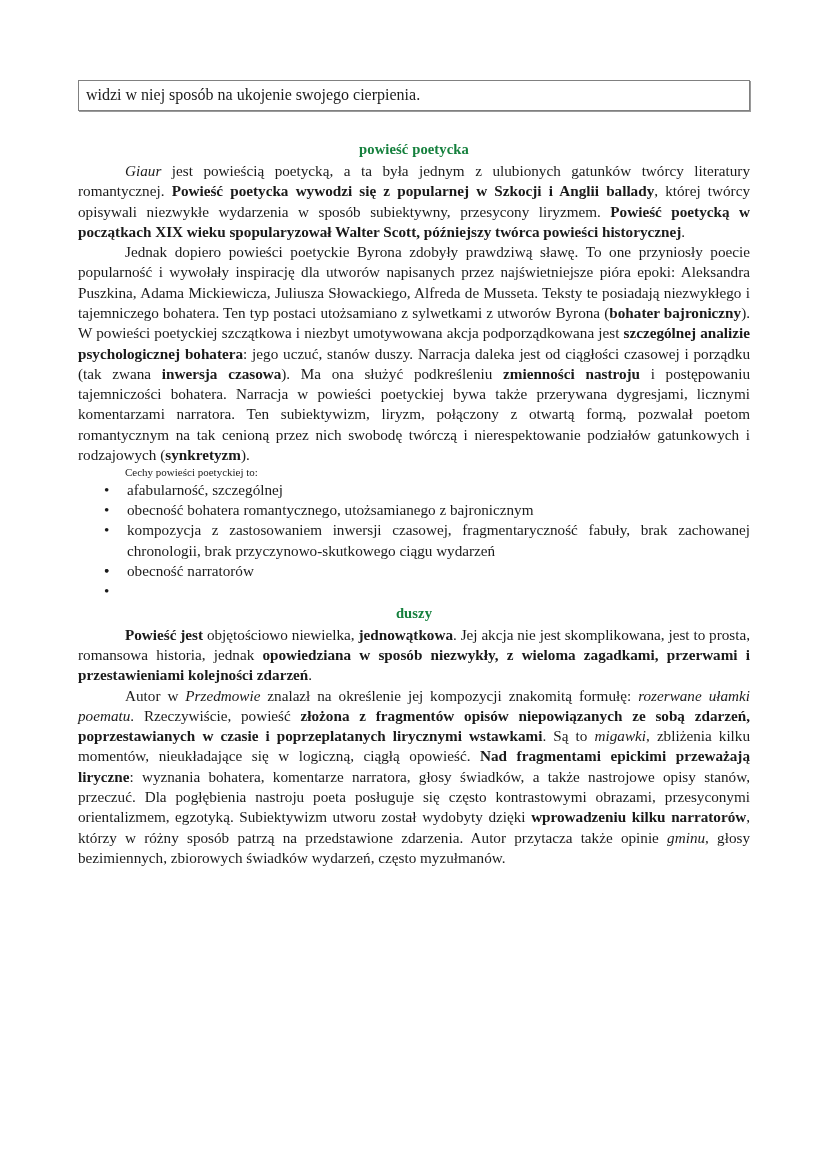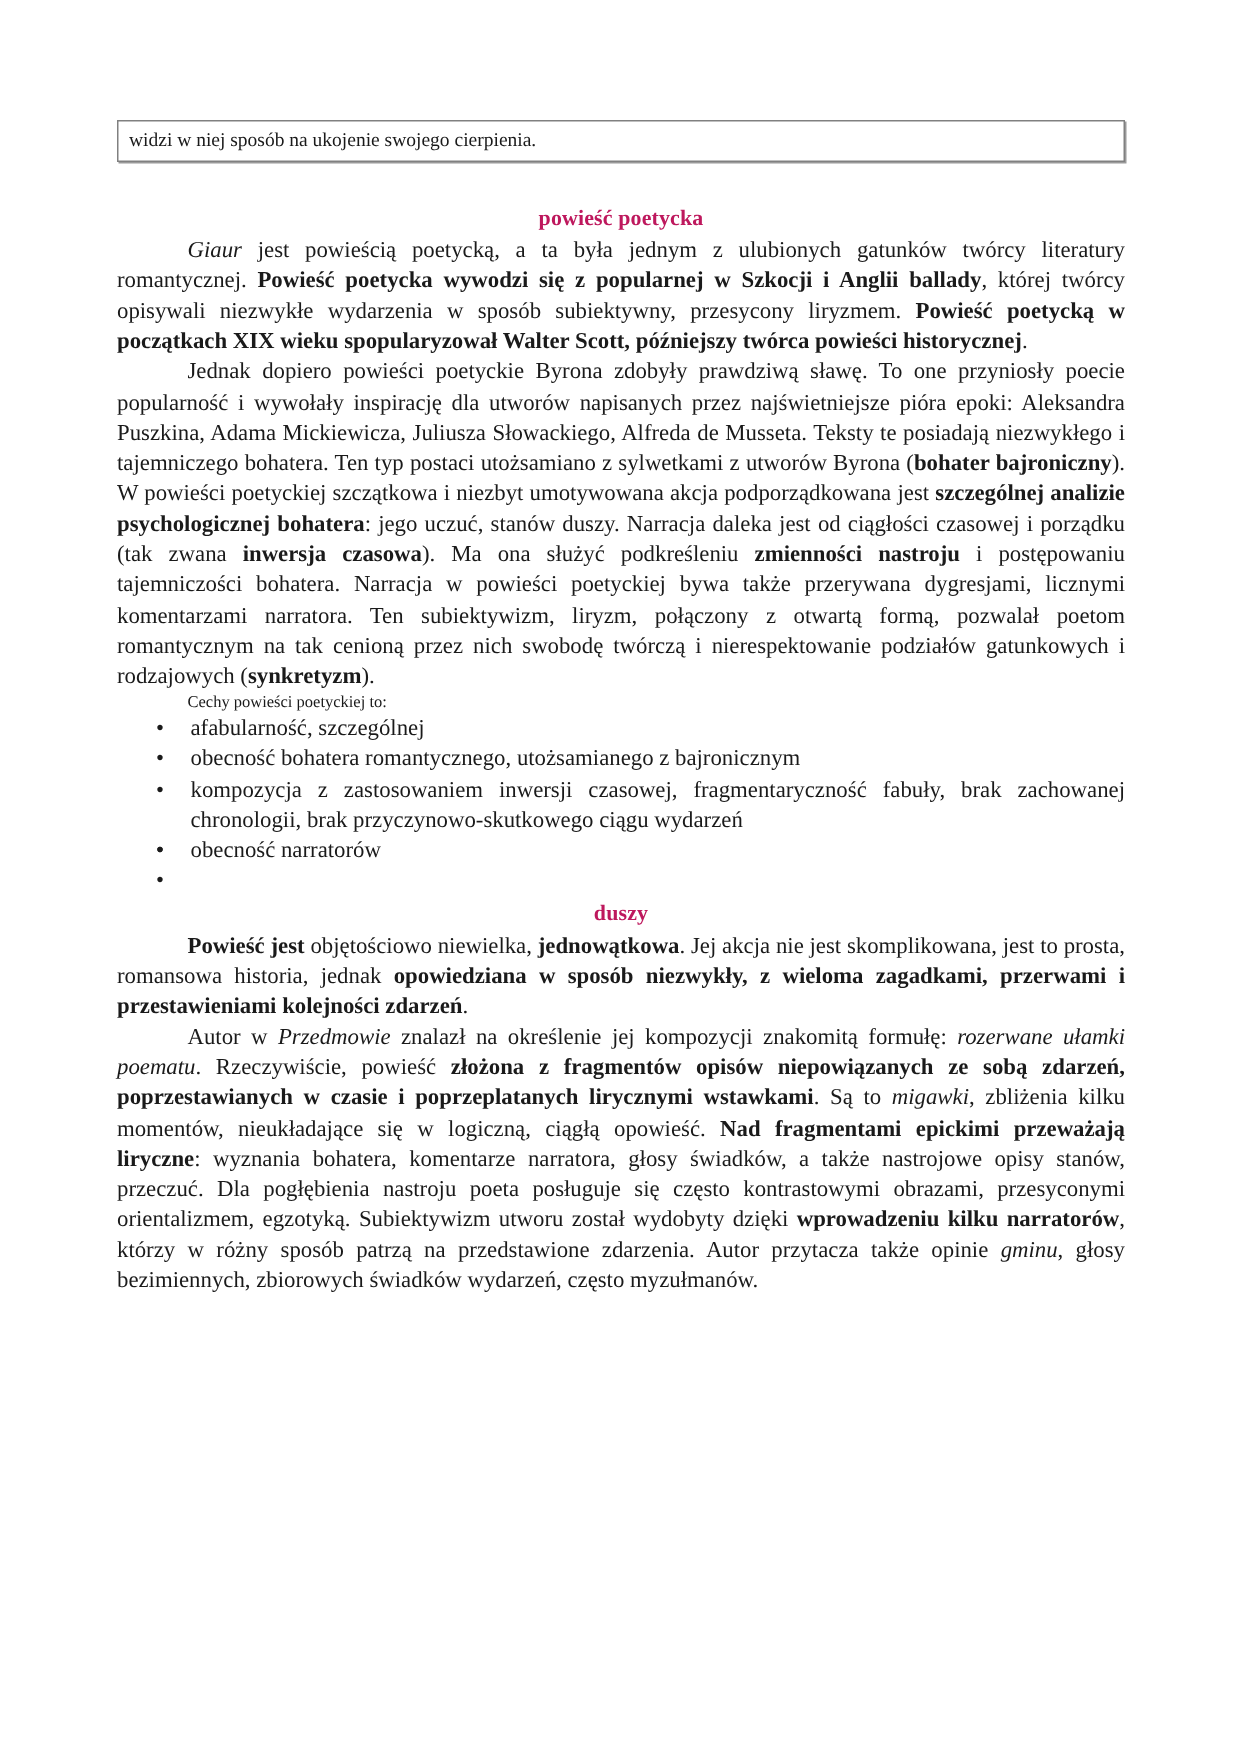--- a/index.html
+++ b/index.html
@@ -31,30 +31,30 @@
     left: 78px;
     top: 80px;
     width: 672px;
   }
 
   
   .quote-box {
     border: 1px solid #808080;
     box-shadow: 1px 1px 0 0 #9a9a9a;
     padding: 4px 7px 5px 7px;
-    font-size: 13px;
+    font-size: 16px;
     line-height: 1.28;
     margin: 0 0 30px 0;
     background: #fff;
   }
 
   
   .section-heading {
     text-align: center;
-    color: #be185d;
+    color: #15803d;
     font-weight: bold;
     font-size: 14.6px;
     line-height: 1.2;
     margin: 0 0 2px 0;
     letter-spacing: 0.1px;
   }
   .heading-gap-top { margin-top: 24px; }
 
   
   p.body {

